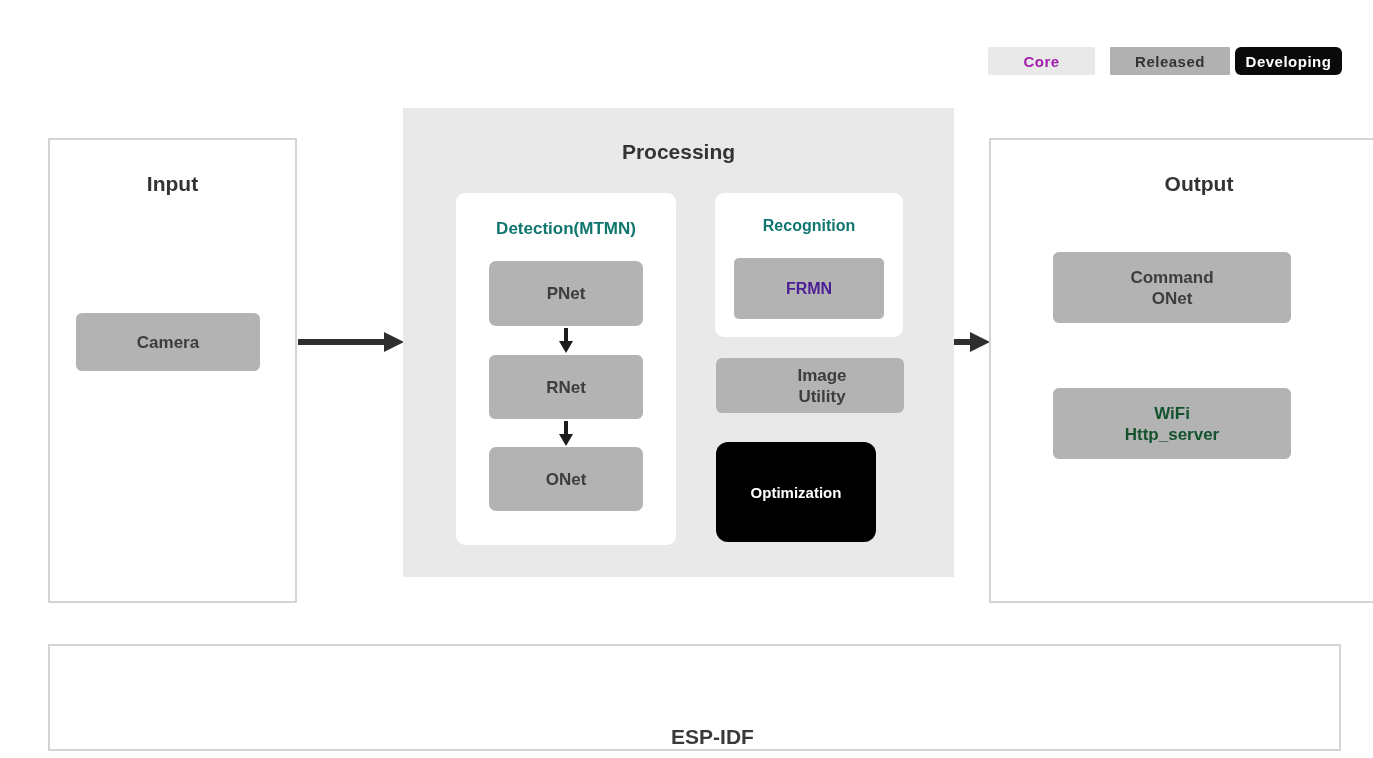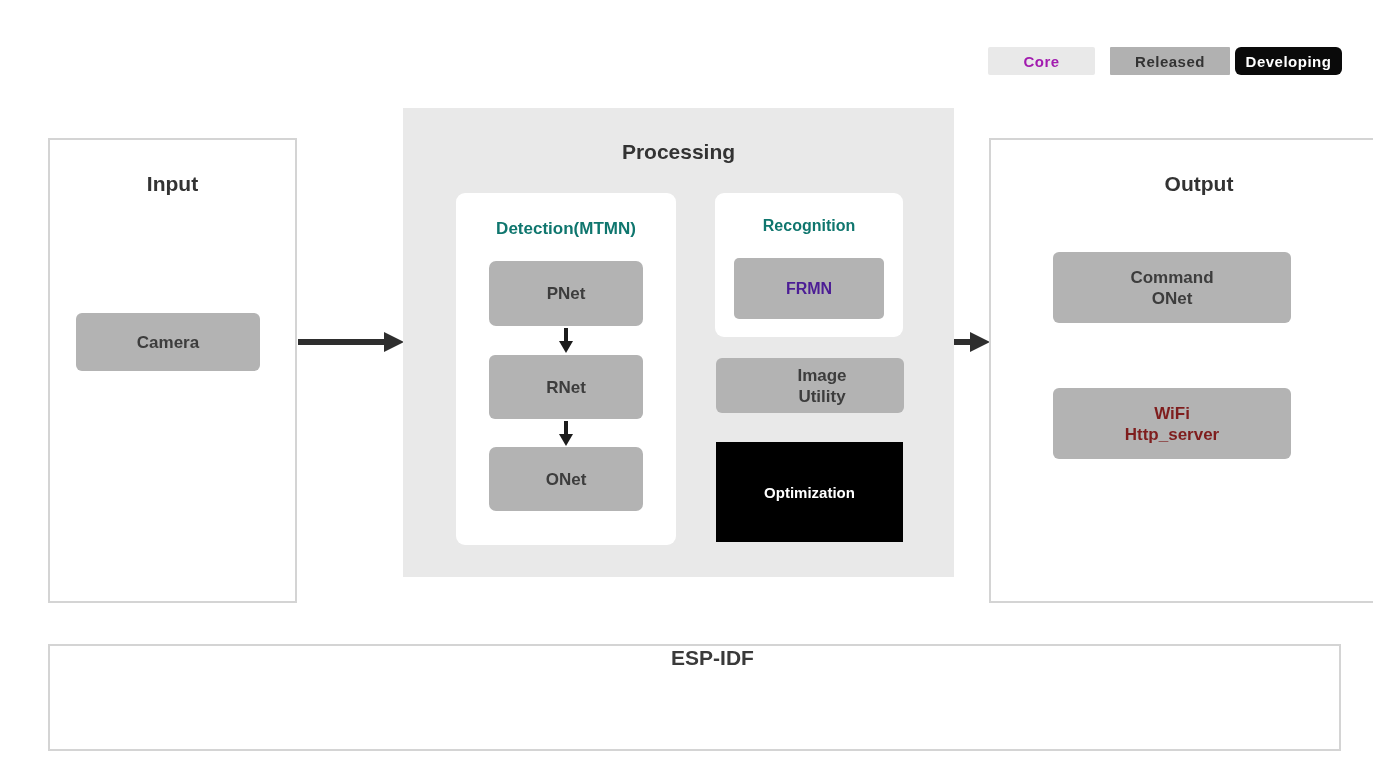--- a/index.html
+++ b/index.html
@@ -33,21 +33,21 @@
   
   .panel {
     position: absolute;
     background: #ffffff;
     border: 2px solid #d4d4d4;
     margin-top: 28px;
   }
   .panel-input  { left: 48px;  top: 110px; width: 249px;  height: 465px; }
   .panel-output { left: 989px; top: 110px; width: 420px;  height: 465px; }
   .panel-espidf { left: 48px;  top: 616px; width: 1293px; height: 107px;
-                  display: flex; align-items: flex-start; justify-content: center; padding-left: 36px; }
+                  display: flex; align-items: flex-end; justify-content: center; padding-left: 36px; }
 
   .panel-processing {
     position: absolute;
     left: 403px; top: 108px; width: 551px; height: 469px;
     background: #e9e9e9;
     border: none;
   }
 
   .panel-title {
     margin-top: 32px;
@@ -95,24 +95,24 @@
     line-height: 21px;
     text-align: center;
   }
   .node-camera  { left: 76px;   top: 313px; width: 184px; height: 58px; }
   .node-pnet    { left: 489px;  top: 261px; width: 154px; height: 65px; border-radius: 7px; text-align: right; }
   .node-rnet    { left: 489px;  top: 355px; width: 154px; height: 64px; border-radius: 6px; text-align: right; }
   .node-onet    { left: 489px;  top: 447px; width: 154px; height: 64px; border-radius: 7px; }
   .node-frmn    { left: 734px;  top: 258px; width: 150px; height: 61px; border-radius: 5px;
                   color: #4c1d95; font-size: 16px; }
   .node-imgutil { left: 716px;  top: 358px; width: 188px; height: 55px; padding-left: 24px; }
-  .node-optim   { left: 716px;  top: 442px; width: 187px; height: 100px;
-                  background: #000000; color: #ffffff; border-radius: 0; font-size: 15px; }
+  .node-optim   { left: 716px;  top: 442px; width: 160px; height: 100px;
+                  background: #000000; color: #ffffff; border-radius: 12px; font-size: 15px; }
   .node-cmdline { left: 1053px; top: 252px; width: 238px; height: 71px; }
-  .node-wifi    { left: 1053px; top: 388px; width: 238px; height: 71px; color: #7f1d1d; }
+  .node-wifi    { left: 1053px; top: 388px; width: 238px; height: 71px; color: #14532d; }
 
   
   .h-stem { position: absolute; height: 6px; background: #2e2e2e; }
   .h-head {
     position: absolute;
     width: 0; height: 0;
     border-top: 10px solid transparent;
     border-bottom: 10px solid transparent;
     border-left: 20px solid #2e2e2e;
   }

